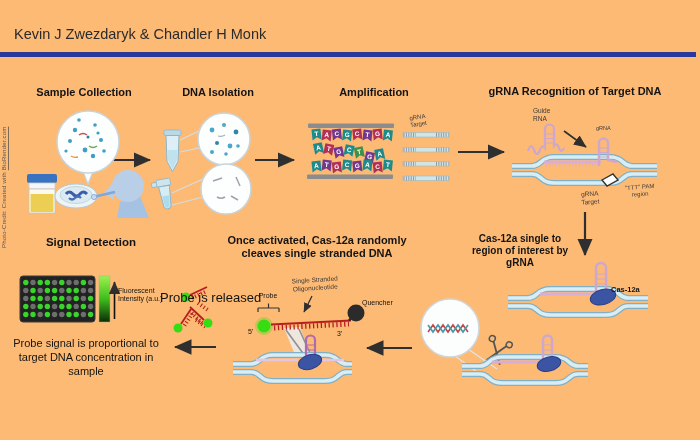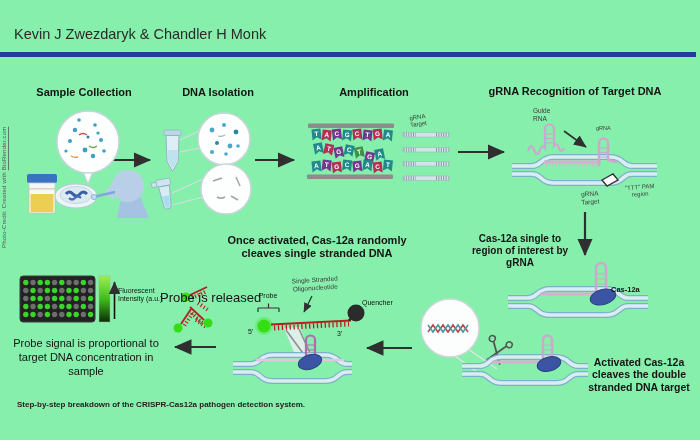--- a/index.html
+++ b/index.html
@@ -1,16 +1,16 @@
 <!DOCTYPE html>
 <html><head>
 <meta charset="utf-8">
 <style>
   html,body{margin:0;padding:0;background:#fff;}
-  .stage{position:relative;width:700px;height:440px;background:#86efac;overflow:hidden;
+  .stage{position:relative;width:700px;height:440px;background:#fdba74;overflow:hidden;
          font-family:"Liberation Sans",sans-serif;color:#111;}
   .abs{position:absolute;}
   .t{position:absolute;white-space:pre-line;line-height:1.18;color:#141414;}
   .bold{font-weight:700;}
   .ctr{text-align:center;}
   .tiny{font-size:6.5px;color:#3a3a3a;}
   #divider{position:absolute;left:0;right:4px;top:52px;height:4.5px;}
   #credit{position:absolute;left:1px;top:88px;height:160px;font-size:6px;color:#555;
           writing-mode:vertical-rl;transform:rotate(180deg);letter-spacing:.2px;}
   #credit .link{text-decoration:underline;}
@@ -416,34 +416,31 @@
   <div class="t tiny" style="left:596px;top:125px;font-size:5.5px;">gRNA</div>
   <div class="t tiny ctr" style="left:572px;top:190px;width:36px;transform:rotate(-4deg);">gRNA
 Target</div>
   <div class="t tiny ctr" style="left:616px;top:184px;width:48px;transform:rotate(-4deg);font-size:6px;">"TTT" PAM
 region</div>
 
   <div class="t bold ctr" style="left:458px;top:233px;width:124px;font-size:10px;">Cas-12a single to
 region of interest by
 gRNA</div>
   <div class="t bold" style="left:611px;top:286px;font-size:7.5px;">Cas-12a</div>
-  <div class="t bold ctr" style="left:580px;top:356px;width:118px;font-size:10.5px;">Activated Cas-12a
-cleaves the double
-stranded DNA target</div>
 
   <div class="t bold ctr" style="left:222px;top:234px;width:190px;font-size:11px;">Once activated, Cas-12a randomly
 cleaves single stranded DNA</div>
   <div class="t ctr" style="left:251px;top:292px;width:34px;font-size:7px;">Probe</div>
   <div class="t tiny ctr" style="left:282px;top:276px;width:66px;transform:rotate(-4deg);">Single Stranded
 Oligonucleotide</div>
   <div class="t" style="left:362px;top:299px;font-size:7px;">Quencher</div>
   <div class="t" style="left:248px;top:328px;font-size:7px;">5'</div>
   <div class="t" style="left:337px;top:330px;font-size:7px;">3'</div>
 
+  <div class="t bold ctr" style="left:36px;top:236px;width:110px;font-size:11.5px;">Signal Detection</div>
   <div class="t" style="left:160px;top:290px;font-size:13px;">Probe is released</div>
   <div class="t" style="left:118px;top:287px;font-size:7px;">Fluorescent
 Intensity (a.u.)</div>
   <div class="t ctr" style="left:6px;top:337px;width:160px;font-size:11px;line-height:1.25;">Probe signal is proportional to
 target DNA concentration in
 sample</div>
 
-  <div class="t bold" style="left:17px;top:400px;font-size:8px;color:#222;">Step-by-step breakdown of the CRISPR-Cas12a pathogen detection system.</div>
 </div>
 
 </body></html>

